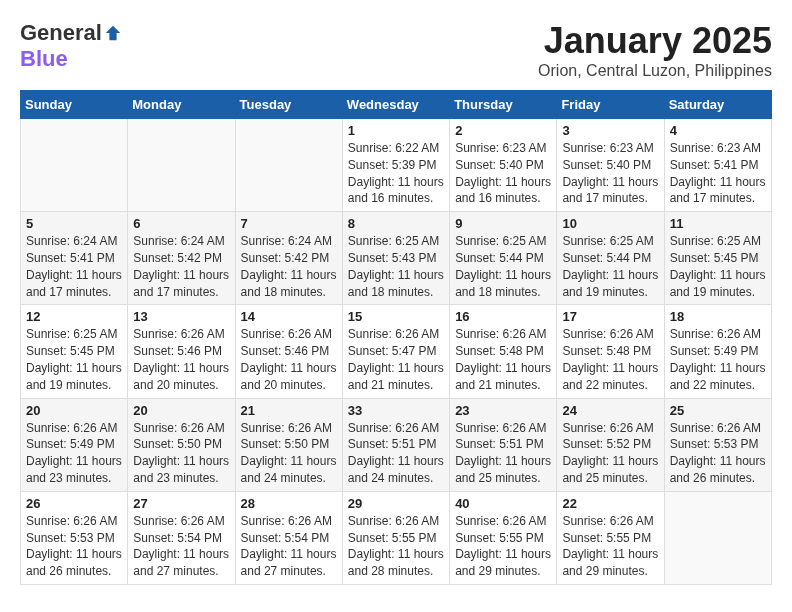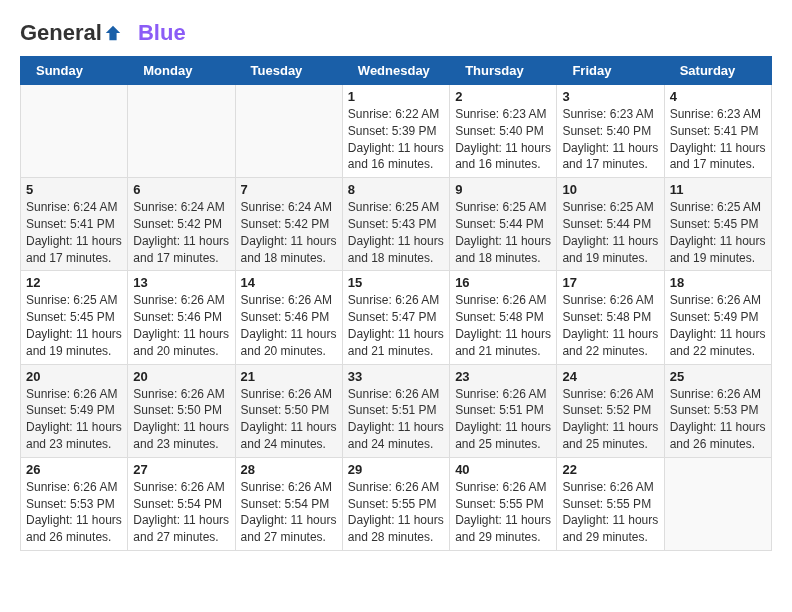--- a/index.html
+++ b/index.html
@@ -11,23 +11,22 @@
       padding: 20px;
     }
     .header {
       display: flex;
       justify-content: space-between;
       align-items: flex-start;
       margin-bottom: 10px;
     }
     .logo {
       display: flex;
-      flex-direction: row;
+      flex-direction: column;
       align-items: flex-start;
-      gap: 16px;
     }
     .logo-text {
       display: flex;
       align-items: center;
       font-size: 22px;
       font-weight: bold;
     }
     .logo-general { color: #333; }
     .logo-blue { color: #1a5fa8; }
     .logo-icon {
@@ -50,21 +49,21 @@
     .calendar {
       width: 100%;
       border-collapse: collapse;
       border: 1px solid #ccc;
     }
     .calendar th {
       background-color: #1a5fa8;
       color: #fff;
       font-size: 13px;
       font-weight: bold;
-      padding: 6px 15px;
+      padding: 6px 4px;
       text-align: left;
       border: 1px solid #1a5fa8;
     }
     .calendar td {
       vertical-align: top;
       padding: 4px 5px;
       font-size: 10px;
       color: #333;
       border: 1px solid #ddd;
       width: 107px;
@@ -98,20 +97,24 @@
     <div class="logo-text">
       <span class="logo-general">General</span>
       <svg class="logo-icon" viewBox="0 0 20 20">
         <polygon points="10,2 18,10 14,10 14,18 6,18 6,10 2,10" fill="#1a5fa8"></polygon>
       </svg>
     </div>
     <div>
       <span class="logo-blue" style="font-size:22px; font-weight:bold; color:#8b5cf6;">Blue</span>
     </div>
   </div>
+  <div class="title-block">
+    <div class="month-title">January 2025</div>
+    <div class="location-title">Orion, Central Luzon, Philippines</div>
+  </div>
 </div>
 
 <table class="calendar">
   <thead>
     <tr>
     <th>Sunday</th>
         <th>Monday</th>
         <th>Tuesday</th>
         <th>Wednesday</th>
         <th>Thursday</th>

